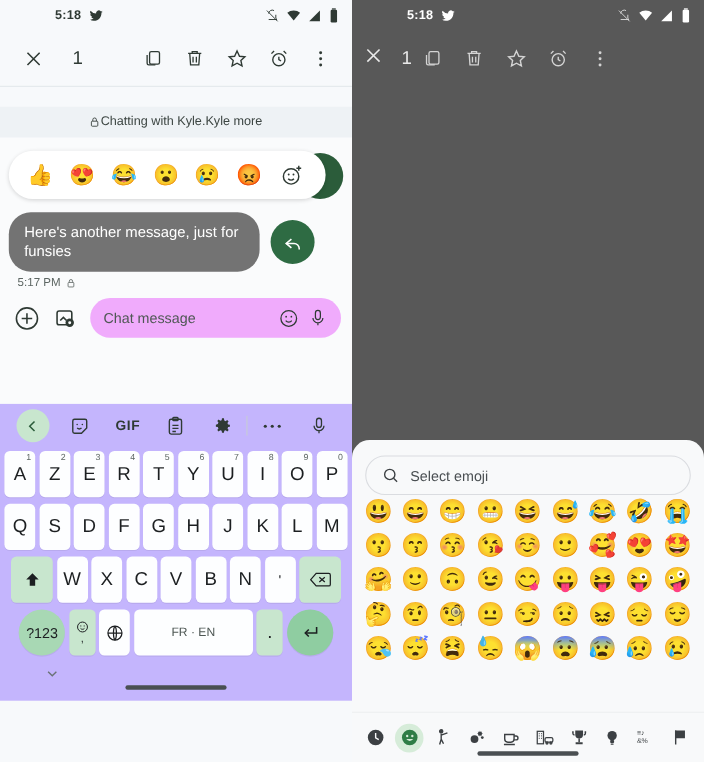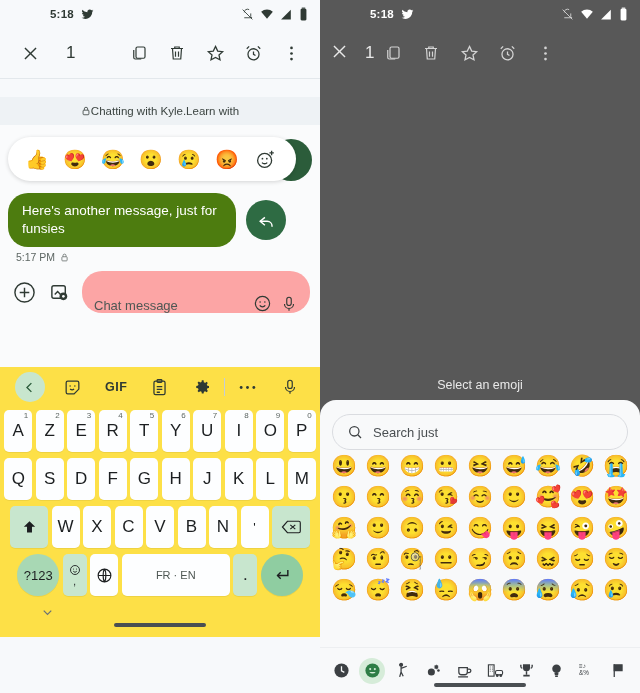--- a/index.html
+++ b/index.html
@@ -55,40 +55,40 @@
     display: flex; align-items: center; justify-content: space-around;
     padding: 0 10px;
   }
   .reaction-bar .emo { font-size: 19px; line-height: 1; }
   .add-react {
     width: 26px; height: 26px; display: flex; align-items: center; justify-content: center;
   }
 
   .msg-row { display: flex; align-items: center; margin-top: 10px; padding: 0 8px; gap: 10px; }
   .bubble {
-    background: #4d7c0f; color: #ffffff; border-radius: 20px;
+    background: #737373; color: #ffffff; border-radius: 20px;
     padding: 9px 14px; font-size: 13.5px; line-height: 1.35;
     max-width: 228px;
   }
   .reply-circle {
     width: 40px; height: 40px; border-radius: 50%; background: #2e6b43;
     display: flex; align-items: center; justify-content: center; flex: 0 0 40px;
   }
   .msg-meta { padding: 4px 0 0 16px; font-size: 10.5px; color: #5d6663; display: flex; align-items: center; gap: 5px; }
 
   .composer { display: flex; align-items: center; gap: 8px; padding: 8px 10px 10px 10px; }
   .cbtn { width: 28px; height: 28px; display: flex; align-items: center; justify-content: center; }
   .chatfield {
-    flex: 1; height: 42px; background: #fca5a5; border-radius: 20px;
-    display: flex; align-items: flex-end; padding: 0 12px; gap: 8px;
+    flex: 1; height: 36px; background: #f0abfc; border-radius: 20px;
+    display: flex; align-items: center; padding: 0 12px; gap: 8px;
   }
   .chatfield .ph { flex: 1; font-size: 13px; color: #4e5754; }
 
   
-  .kb { background: #fde047; padding-bottom: 0; }
+  .kb { background: #c4b5fd; padding-bottom: 0; }
   .kb-toolbar { height: 40px; display: flex; align-items: center; padding: 0 8px; }
   .kb-tool { flex: 1; display: flex; align-items: center; justify-content: center; height: 32px; }
   .kb-back {
     width: 30px; height: 30px; border-radius: 50%; background: #c8e6ce;
     display: flex; align-items: center; justify-content: center;
   }
   .kb-sep { width: 1px; height: 18px; background: #c5ccd6; }
   .gif-txt { font-size: 12.5px; font-weight: bold; color: #2f3a34; letter-spacing: .5px; }
 
   .kb-row { display: flex; justify-content: center; gap: 3.5px; padding: 3px 2px; }
@@ -216,21 +216,21 @@
     <div class="divider-line"></div>
 
     <div class="chatarea">
 
       <div class="chatting-strip">
         <svg width="10" height="10" viewBox="0 0 24 24" fill="none" stroke="#3c4542" stroke-width="2">
             <rect x="5" y="10" width="14" height="11" rx="2"></rect>
             <path d="M8 10V7a4 4 0 0 1 8 0v3"></path>
           </svg>
         <span>Chatting with Kyle.</span>
-        <span class="lnk">Learn with</span>
+        <span class="lnk">Kyle more</span>
       </div>
 
       <div class="reaction-wrap">
         <div class="reply-pill"></div>
         <div class="reaction-bar">
           <span class="emo">👍</span>
           <span class="emo">😍</span>
           <span class="emo">😂</span>
           <span class="emo">😮</span>
           <span class="emo">😢</span>
@@ -518,29 +518,28 @@
       </span>
       <span class="abtn">
         <svg width="5" height="19" viewBox="0 0 6 24" fill="#d4d4d4">
             <circle cx="3" cy="5" r="1.7"></circle>
             <circle cx="3" cy="12" r="1.7"></circle>
             <circle cx="3" cy="19" r="1.7"></circle>
           </svg>
       </span>
     </div>
 
-    <div class="select-label">Select an emoji</div>
 
     <div class="emoji-sheet">
       <div class="search-box">
         <svg width="16" height="16" viewBox="0 0 24 24" fill="none" stroke="#3c4043" stroke-width="1.9">
             <circle cx="11" cy="11" r="7"></circle>
             <path d="M16.2 16.2L21 21"></path>
           </svg>
-        <span class="ph">Search just</span>
+        <span class="ph">Select emoji</span>
       </div>
 
 
       <div class="emoji-grid">
         <div class="emoji-row">
           <span class="emoji-cell">😃</span>
           <span class="emoji-cell">😄</span>
           <span class="emoji-cell">😁</span>
           <span class="emoji-cell">😬</span>
           <span class="emoji-cell">😆</span>

